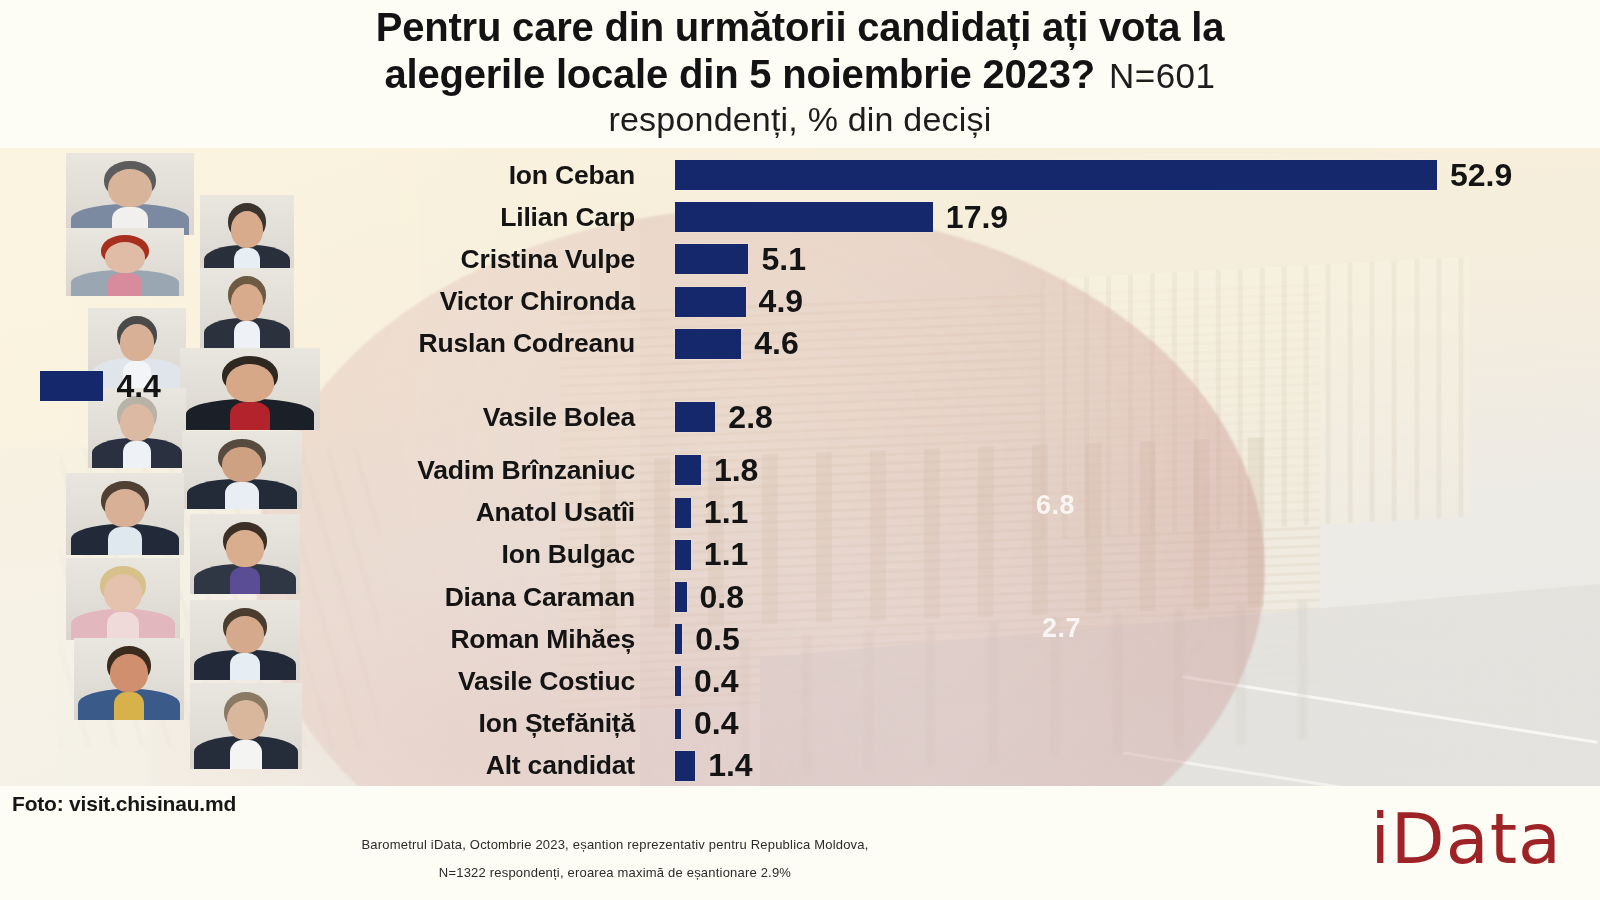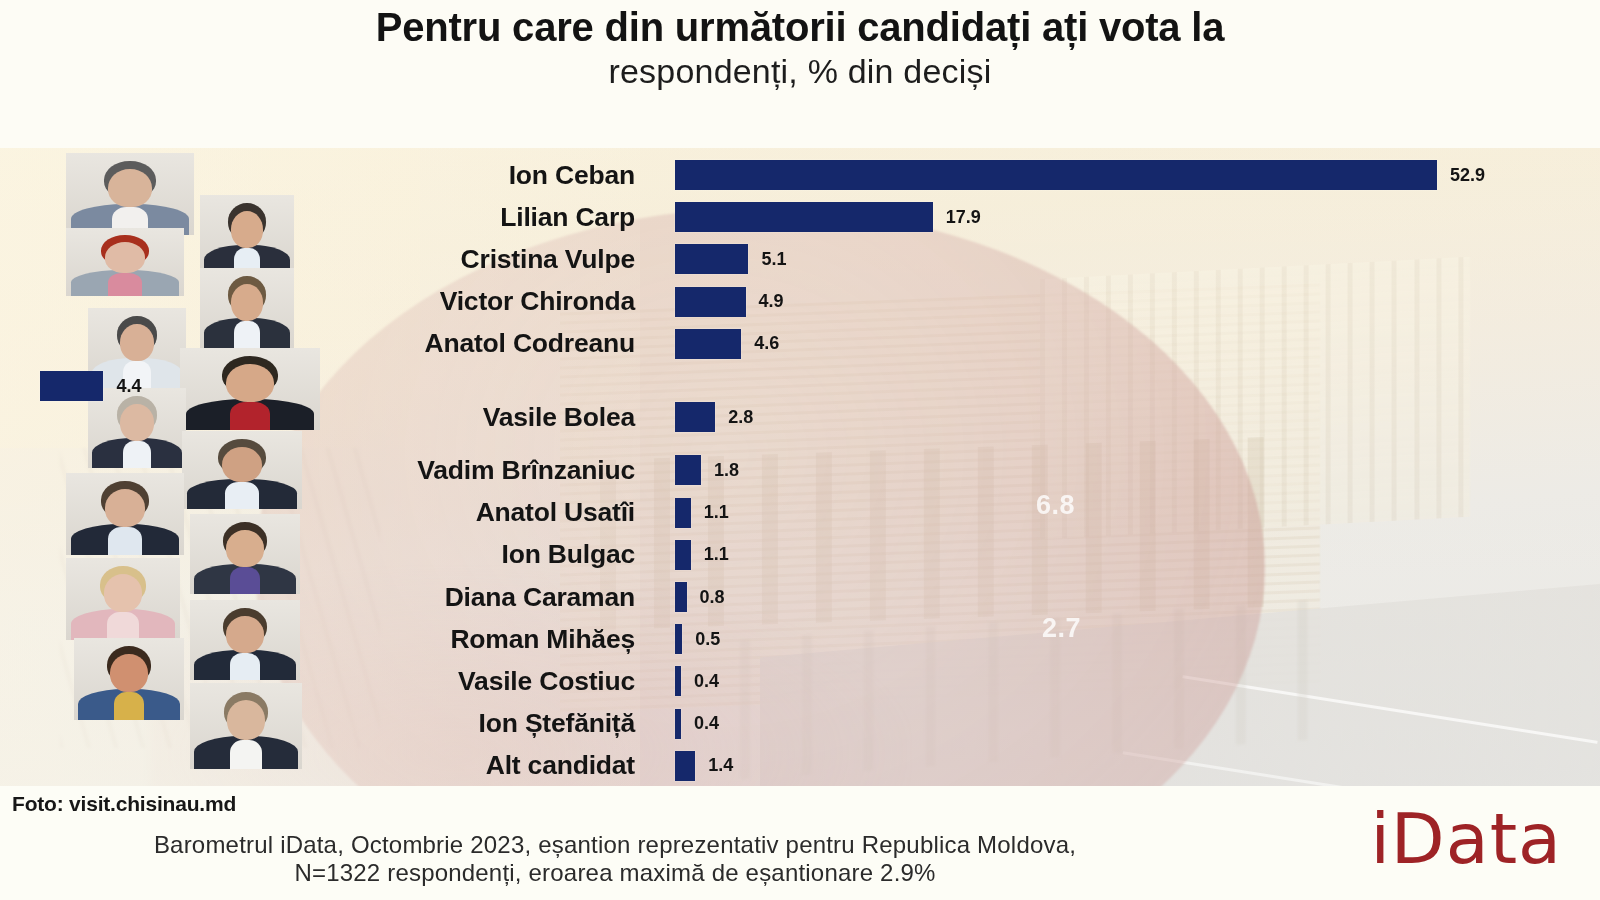--- a/index.html
+++ b/index.html
@@ -141,48 +141,52 @@
   .rows{position:absolute;left:0;top:0;width:1600px;height:638px;}
   .row{position:absolute;left:0;width:1600px;height:42px;display:flex;align-items:center;}
   .row-label{
     width:635px;text-align:right;padding-right:0;
     font-weight:bold;font-size:26.5px;color:#141414;letter-spacing:-0.2px;
     white-space:nowrap;
   }
   .row-barwrap{margin-left:40px;display:flex;align-items:center;}
   .bar{height:30px;background:#15286b;box-shadow:0 0 0 .5px rgba(255,255,255,.25);}
   .row-value{
-    margin-left:13px;font-weight:bold;font-size:18px;color:#141414;white-space:nowrap;
+    margin-left:13px;font-weight:bold;font-size:32px;color:#141414;white-space:nowrap;
   }
 
   
   .footer-band{
     position:absolute;left:0;top:786px;width:1600px;height:114px;background:#fdfdf6;
   }
   .foto-credit{
     position:absolute;left:12px;top:6px;
     font-weight:bold;font-size:21px;color:#171717;letter-spacing:-0.2px;
   }
   .source{
     position:absolute;left:0;top:45px;width:1230px;text-align:center;
-    font-size:24px;color:#2b2b2b;line-height:28px;letter-spacing:.2px;
+    font-size:13px;color:#2b2b2b;line-height:28px;letter-spacing:.2px;
   }
   .logo{
     position:absolute;right:38px;top:10px;
     font-size:70px;color:#9e2326;letter-spacing:1px;line-height:86px;
     font-family:"DejaVu Sans",sans-serif;font-weight:normal;
   }
 </style>
 </head>
 <body>
 
 <div id="root">
 
   <div class="title-band">
     <div class="title-line">Pentru care din următorii candidați ați vota la</div>
+    <div class="title-line title-line2">
+      <span>alegerile locale din 5 noiembrie 2023?</span>
+      <span class="title-n">N=601</span>
+    </div>
     <div class="title-sub">respondenți, % din deciși</div>
   </div>
 
   <div class="chart-band">
     <div class="bg-sky"></div>
     <div class="bg-left-warm"></div>
     <div class="bg-building"></div>
     <div class="bg-building2"></div>
     <div class="bg-windows"></div>
     <div class="bg-road"></div>
@@ -322,21 +326,21 @@
           </div>
         </div>
         <div class="row" style="top: 132.6px;">
           <div class="row-label">Victor Chironda</div>
           <div class="row-barwrap">
             <div class="bar" style="width: 70.5822px; background: rgb(21, 40, 107);"></div>
             <div class="row-value">4.9</div>
           </div>
         </div>
         <div class="row" style="top: 174.8px;">
-          <div class="row-label">Anatol Codreanu</div>
+          <div class="row-label">Ruslan Codreanu</div>
           <div class="row-barwrap">
             <div class="bar" style="width: 66.2609px; background: rgb(21, 40, 107);"></div>
             <div class="row-value">4.6</div>
           </div>
         </div>
         <div class="row" style="top: 217px;">
           <div class="row-barwrap">
             <div class="bar" style="width: 63.38px; background: rgb(21, 40, 107);"></div>
             <div class="row-value">4.4</div>
           </div>

